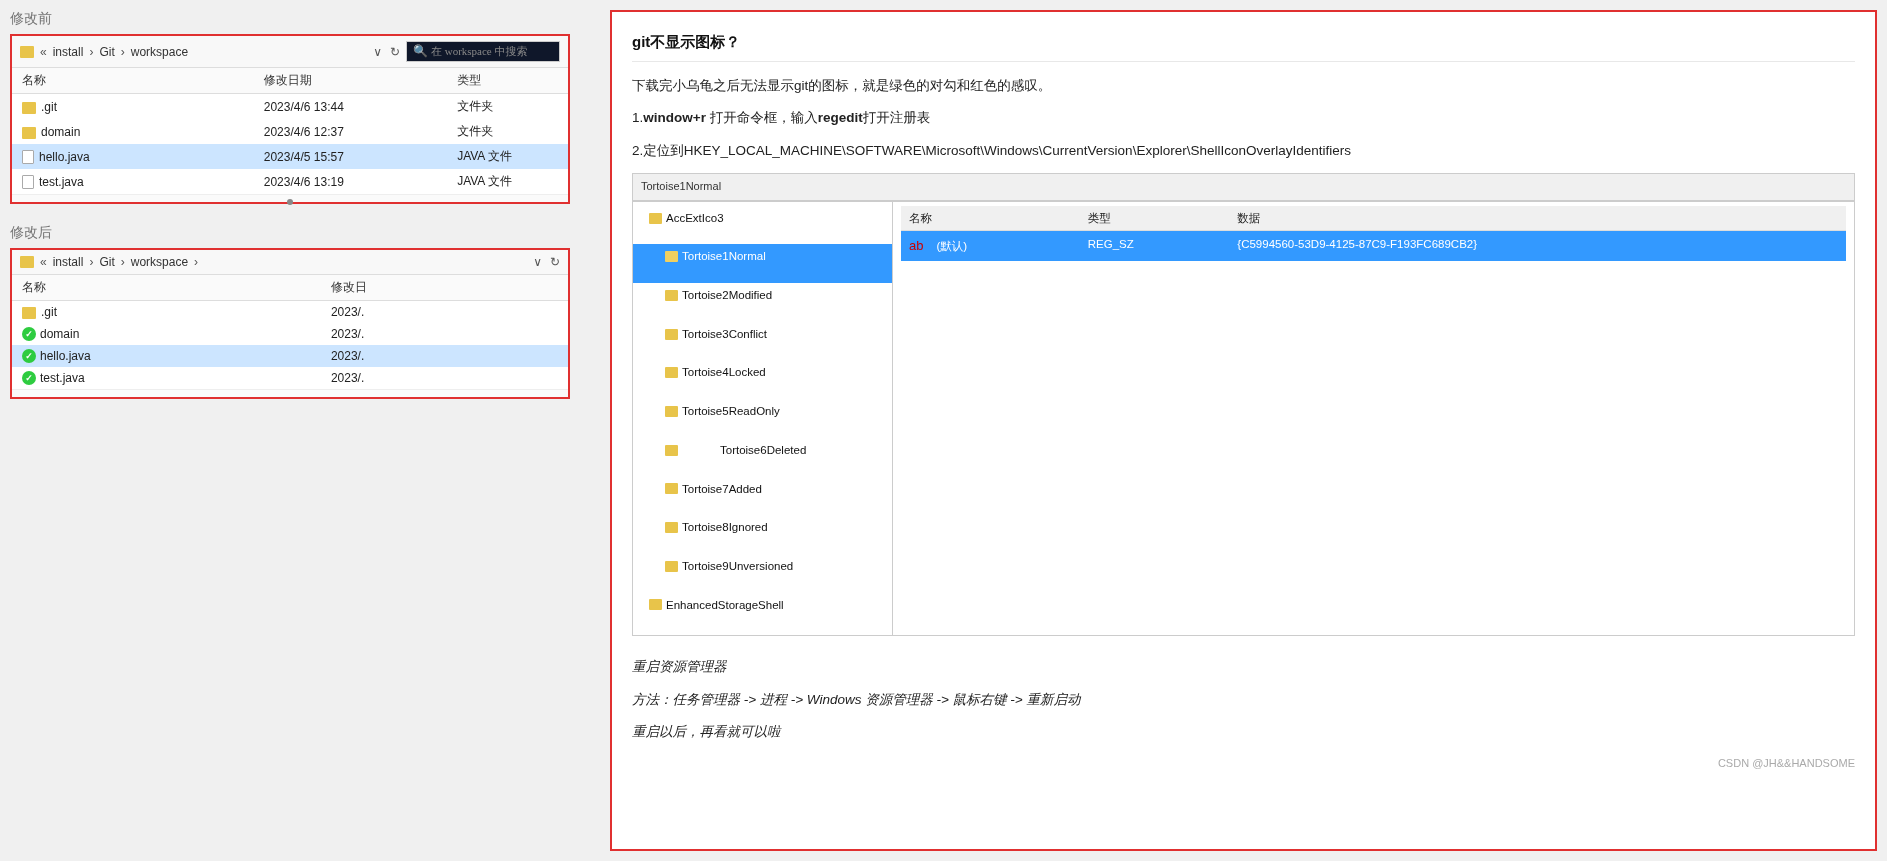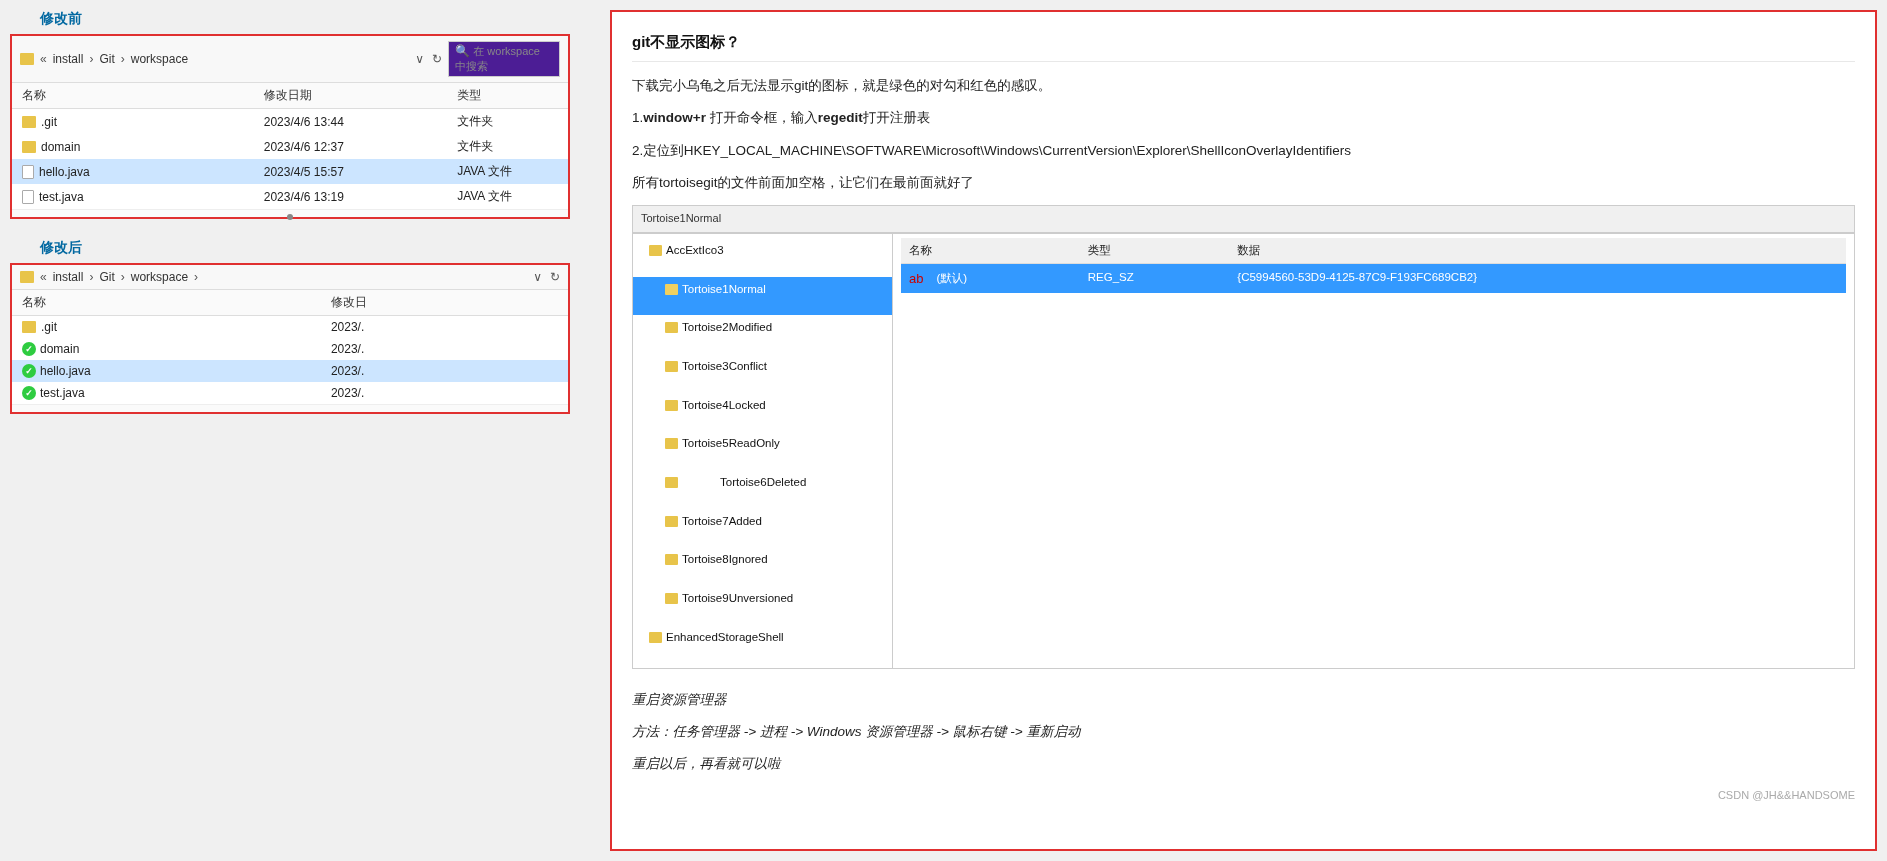--- a/index.html
+++ b/index.html
@@ -18,25 +18,24 @@
     
     .left-panel {
       width: 590px;
       display: flex;
       flex-direction: column;
       gap: 20px;
       flex-shrink: 0;
     }
 
     .section-label {
-      color: #0369a1;
+      color: #737373;
       font-size: 14px;
-      font-weight: bold;
+      font-weight: normal;
       margin-bottom: 6px;
-      margin-left: 30px;
     }
 
     .file-explorer-box {
       border: 2px solid #e03030;
       background: #fff;
       padding: 0;
       width: 560px;
     }
 
     .explorer-addressbar {
@@ -69,22 +68,23 @@
       display: flex;
       gap: 8px;
       color: #555;
     }
 
     .search-box {
       border: 1px solid #ccc;
       padding: 2px 6px;
       font-size: 12px;
       color: #888;
-      width: 112px;
-      background: #4c1d95;
+      width: 154px;
+      background: #0f172a;
+      font-family: Liberation Serif, serif;
     }
 
     .file-table {
       width: 100%;
       border-collapse: collapse;
     }
 
     .file-table th {
       text-align: left;
       padding: 4px 10px;
@@ -281,21 +281,21 @@
       vertical-align: middle;
       flex-shrink: 0;
     }
     .overlay-green {
       background: #2ecc40;
       color: white;
     }
 
     .file-cell-inner {
       display: flex;
-      align-items: center;
+      align-items: flex-end;
     }
 
     .dot-indicator {
       display: block;
       width: 6px;
       height: 6px;
       background: #888;
       border-radius: 50%;
       margin: 4px auto;
     }
@@ -462,21 +462,20 @@
 
   <p>下载完小乌龟之后无法显示git的图标，就是绿色的对勾和红色的感叹。</p>
 
 
   <div class="step">
     <span>1.</span><strong>window+r</strong><span> 打开命令框，输入</span><strong>regedit</strong><span>打开注册表</span>
   </div>
 
   <div class="step">
     <p>2.定位到HKEY_LOCAL_MACHINE\SOFTWARE\Microsoft\Windows\CurrentVersion\Explorer\ShellIconOverlayIdentifiers</p>
-    <p>所有tortoisegit的文件前面加空格，让它们在最前面就好了</p>
   </div>
 
   <div class="regedit-path-bar">
     <span>Tortoise1Normal</span>
   </div>
   <div class="regedit-container">
     <div class="regedit-tree" id="regedit-tree-items">
     <div class="tree-item" style="padding-left: 16px;">
           <span class="tree-folder-icon"></span>
           <span class="tree-item-label">AccExtIco3</span>

